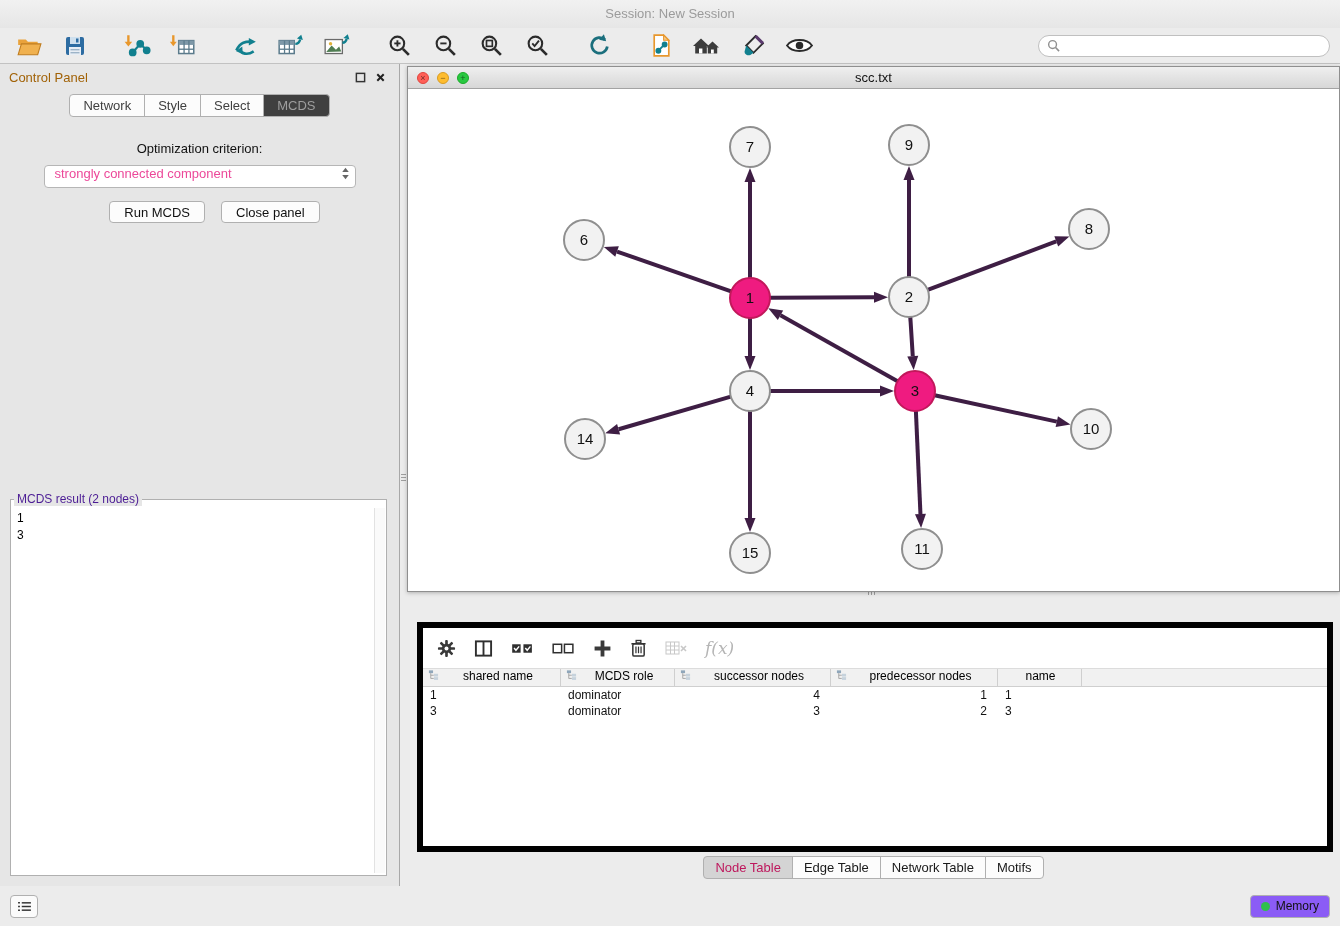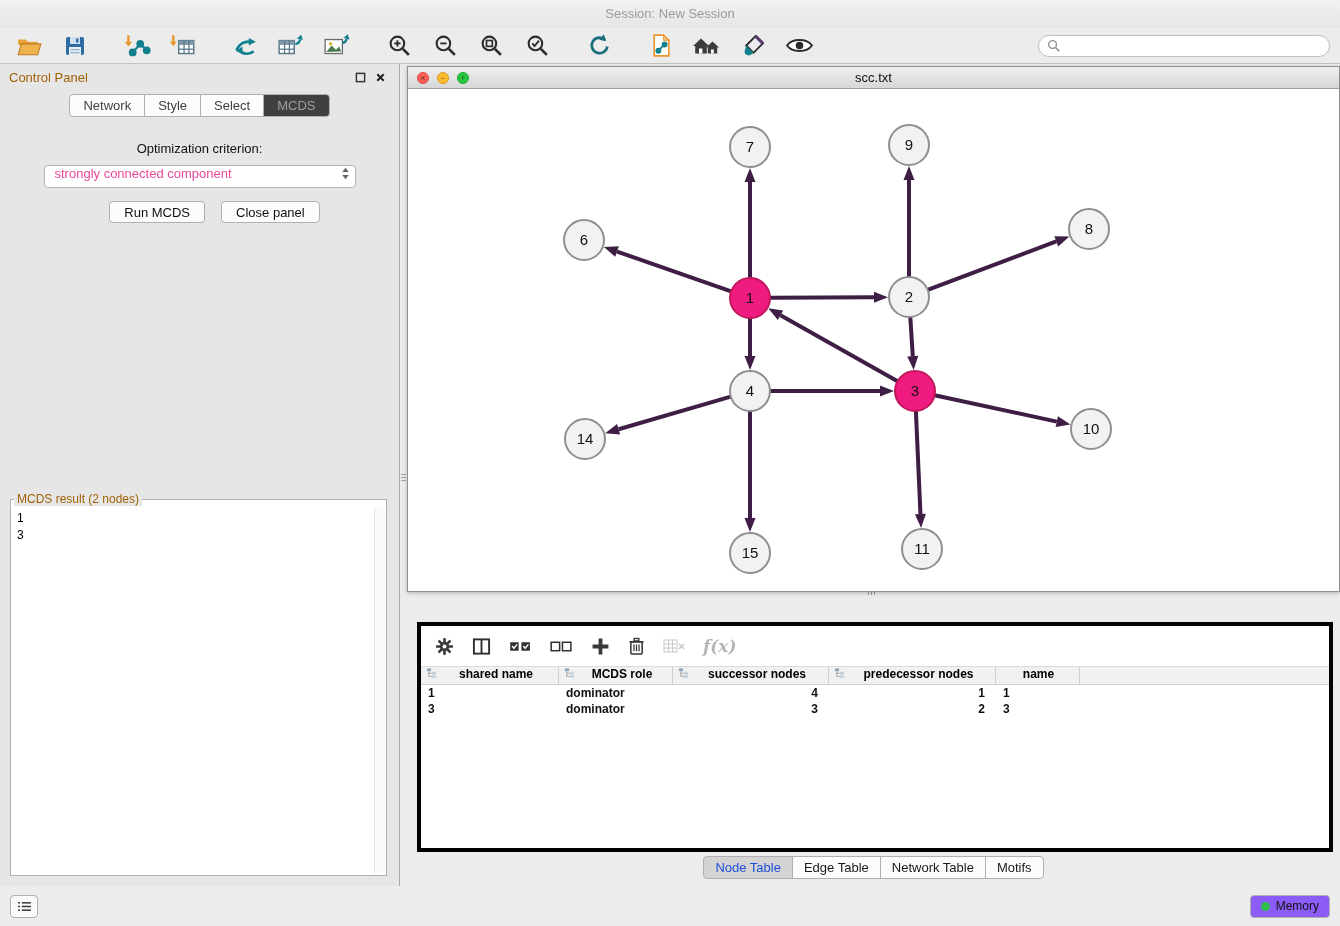--- a/index.html
+++ b/index.html
@@ -44,21 +44,21 @@
   .select-box { width:312px; height:23px; margin:9px auto 0; background:#fff;
     border:1px solid #b6b6b6; border-radius:4px; display:flex; align-items:flex-start;
     padding:0 5px 0 10px; font-size:13px; color:#ec4899; }
   .select-box .val { flex:1; }
   .btn-row { display:flex; justify-content:center; gap:16px; margin-top:13px;padding-left:30px; }
   .mac-btn { font-family:"Liberation Sans",sans-serif; font-size:13px; height:22px;
     padding:0 14px; background:#fcfcfc; border:1px solid #b0b0b0; border-radius:4px; color:#111; }
   .result-fieldset { position:absolute; left:10px; right:12px; top:428px; bottom:10px;
     border:1px solid #b0b0b0; background:#fff; padding:0; }
   .result-fieldset legend { font-size:12px; background:#e6e6e6; padding:0 3px;
-    margin-left:3px; color:#a16207; }
+    margin-left:3px; color:#4c1d95; }
   .result-list { position:absolute; top:2px; left:0; right:13px; bottom:2px;
     font-size:12px; line-height:17px; padding:2px 6px; overflow:hidden; }
   .result-scroll { position:absolute; top:2px; right:1px; bottom:2px; width:11px;
     background:#fafafa; border-left:1px solid #e2e2e2; }
 
   
   .network-window { position:absolute; left:407px; top:66px; width:933px; height:526px;
     border:1px solid #8f8f8f; background:#fff; box-shadow:0 1px 4px rgba(0,0,0,0.25); }
   .net-titlebar { height:22px; background:linear-gradient(#efefef,#d7d7d7);
     border-bottom:1px solid #a3a3a3; position:relative; text-align:center;
@@ -82,41 +82,41 @@
   .h-splitter { position:absolute; left:858px; top:590px; width:26px; height:5px;
     display:flex; justify-content:center; gap:2px; align-items:center; }
   .h-splitter i { display:block; width:1px; height:4px; background:#9f9f9f; }
 
   
   .table-panel { position:absolute; left:407px; top:596px; width:933px; height:290px; }
   .tp-header { height:24px; display:flex; align-items:center; padding:0 10px;
     font-size:13px; color:#1a1a1a; }
   .tp-header .spacer { flex:1; }
   .tp-box { position:absolute; left:10px; right:7px; top:26px; bottom:34px;
-    background:#fff; border:4px solid #000000; overflow:hidden;font-weight:bold; }
+    background:#fff; border:6px solid #000000; overflow:hidden; }
   .tp-toolbar { height:40px; display:flex; align-items:center; gap:18px; padding:0 14px; }
   .tp-tbtn { background:none; border:none; padding:0; display:flex; align-items:center; }
   .fx-label { font-family:"DejaVu Serif", serif; font-style:italic; font-size:17px;
     color:#b5b5b5; }
   .tr-head { display:flex; height:19px; background:#f1f1f1;
     border-top:1px solid #dcdcdc; border-bottom:1px solid #cfcfcf; font-size:12px; }
   .th { display:flex; border-right:1px solid #cfcfcf;
     padding:0 3px 0 5px; background:#f1f1f1; }
   .th .lbl { flex:1; text-align:center; }
   .th.fill { flex:1; border-right:none; }
   .c0 { width:138px; } .c1 { width:114px; } .c2 { width:156px; } .c3 { width:167px; } .c4 { width:84px; }
   .tr { display:flex; height:16px; line-height:16px; font-size:12px; color:#111; }
   .td { padding:0 7px; overflow:hidden; white-space:nowrap; }
   .td.num { text-align:right; padding-right:11px; }
   .tp-tabs { position:absolute; bottom:7px; left:0; right:0; display:flex; justify-content:center; }
   .btab { font-family:"Liberation Sans",sans-serif; font-size:13px; padding:3px 11px;
     background:#fcfcfc; border:1px solid #b0b0b0; margin-left:-1px; color:#1a1a1a; }
   .btab:first-child { border-radius:4px 0 0 4px; margin-left:0; }
   .btab:last-child { border-radius:0 4px 4px 0; }
-  .btab.active { background:#d4d4d4; color:#1d4ed8; }
+  .btab.active { background:#d4d4d4; color:#be185d; }
 
   
   .statusbar { position:absolute; bottom:0; left:0; right:0; height:40px;
     display:flex; align-items:center; padding:0 10px; background:#ececec; }
   .list-btn { width:28px; height:23px; border:1px solid #b0b0b0; border-radius:4px;
     background:#fbfbfb; display:flex; align-items:center; justify-content:center; }
   .memory-btn { margin-left:auto; height:23px; border:1px solid #b0b0b0; border-radius:4px;
     background:#8b5cf6; display:flex; align-items:center; gap:6px; padding:0 10px;
     font-size:12px; color:#111; font-family:"Liberation Sans",sans-serif; }
   .mem-dot { width:9px; height:9px; border-radius:50%; background:#2fbf4e; }

